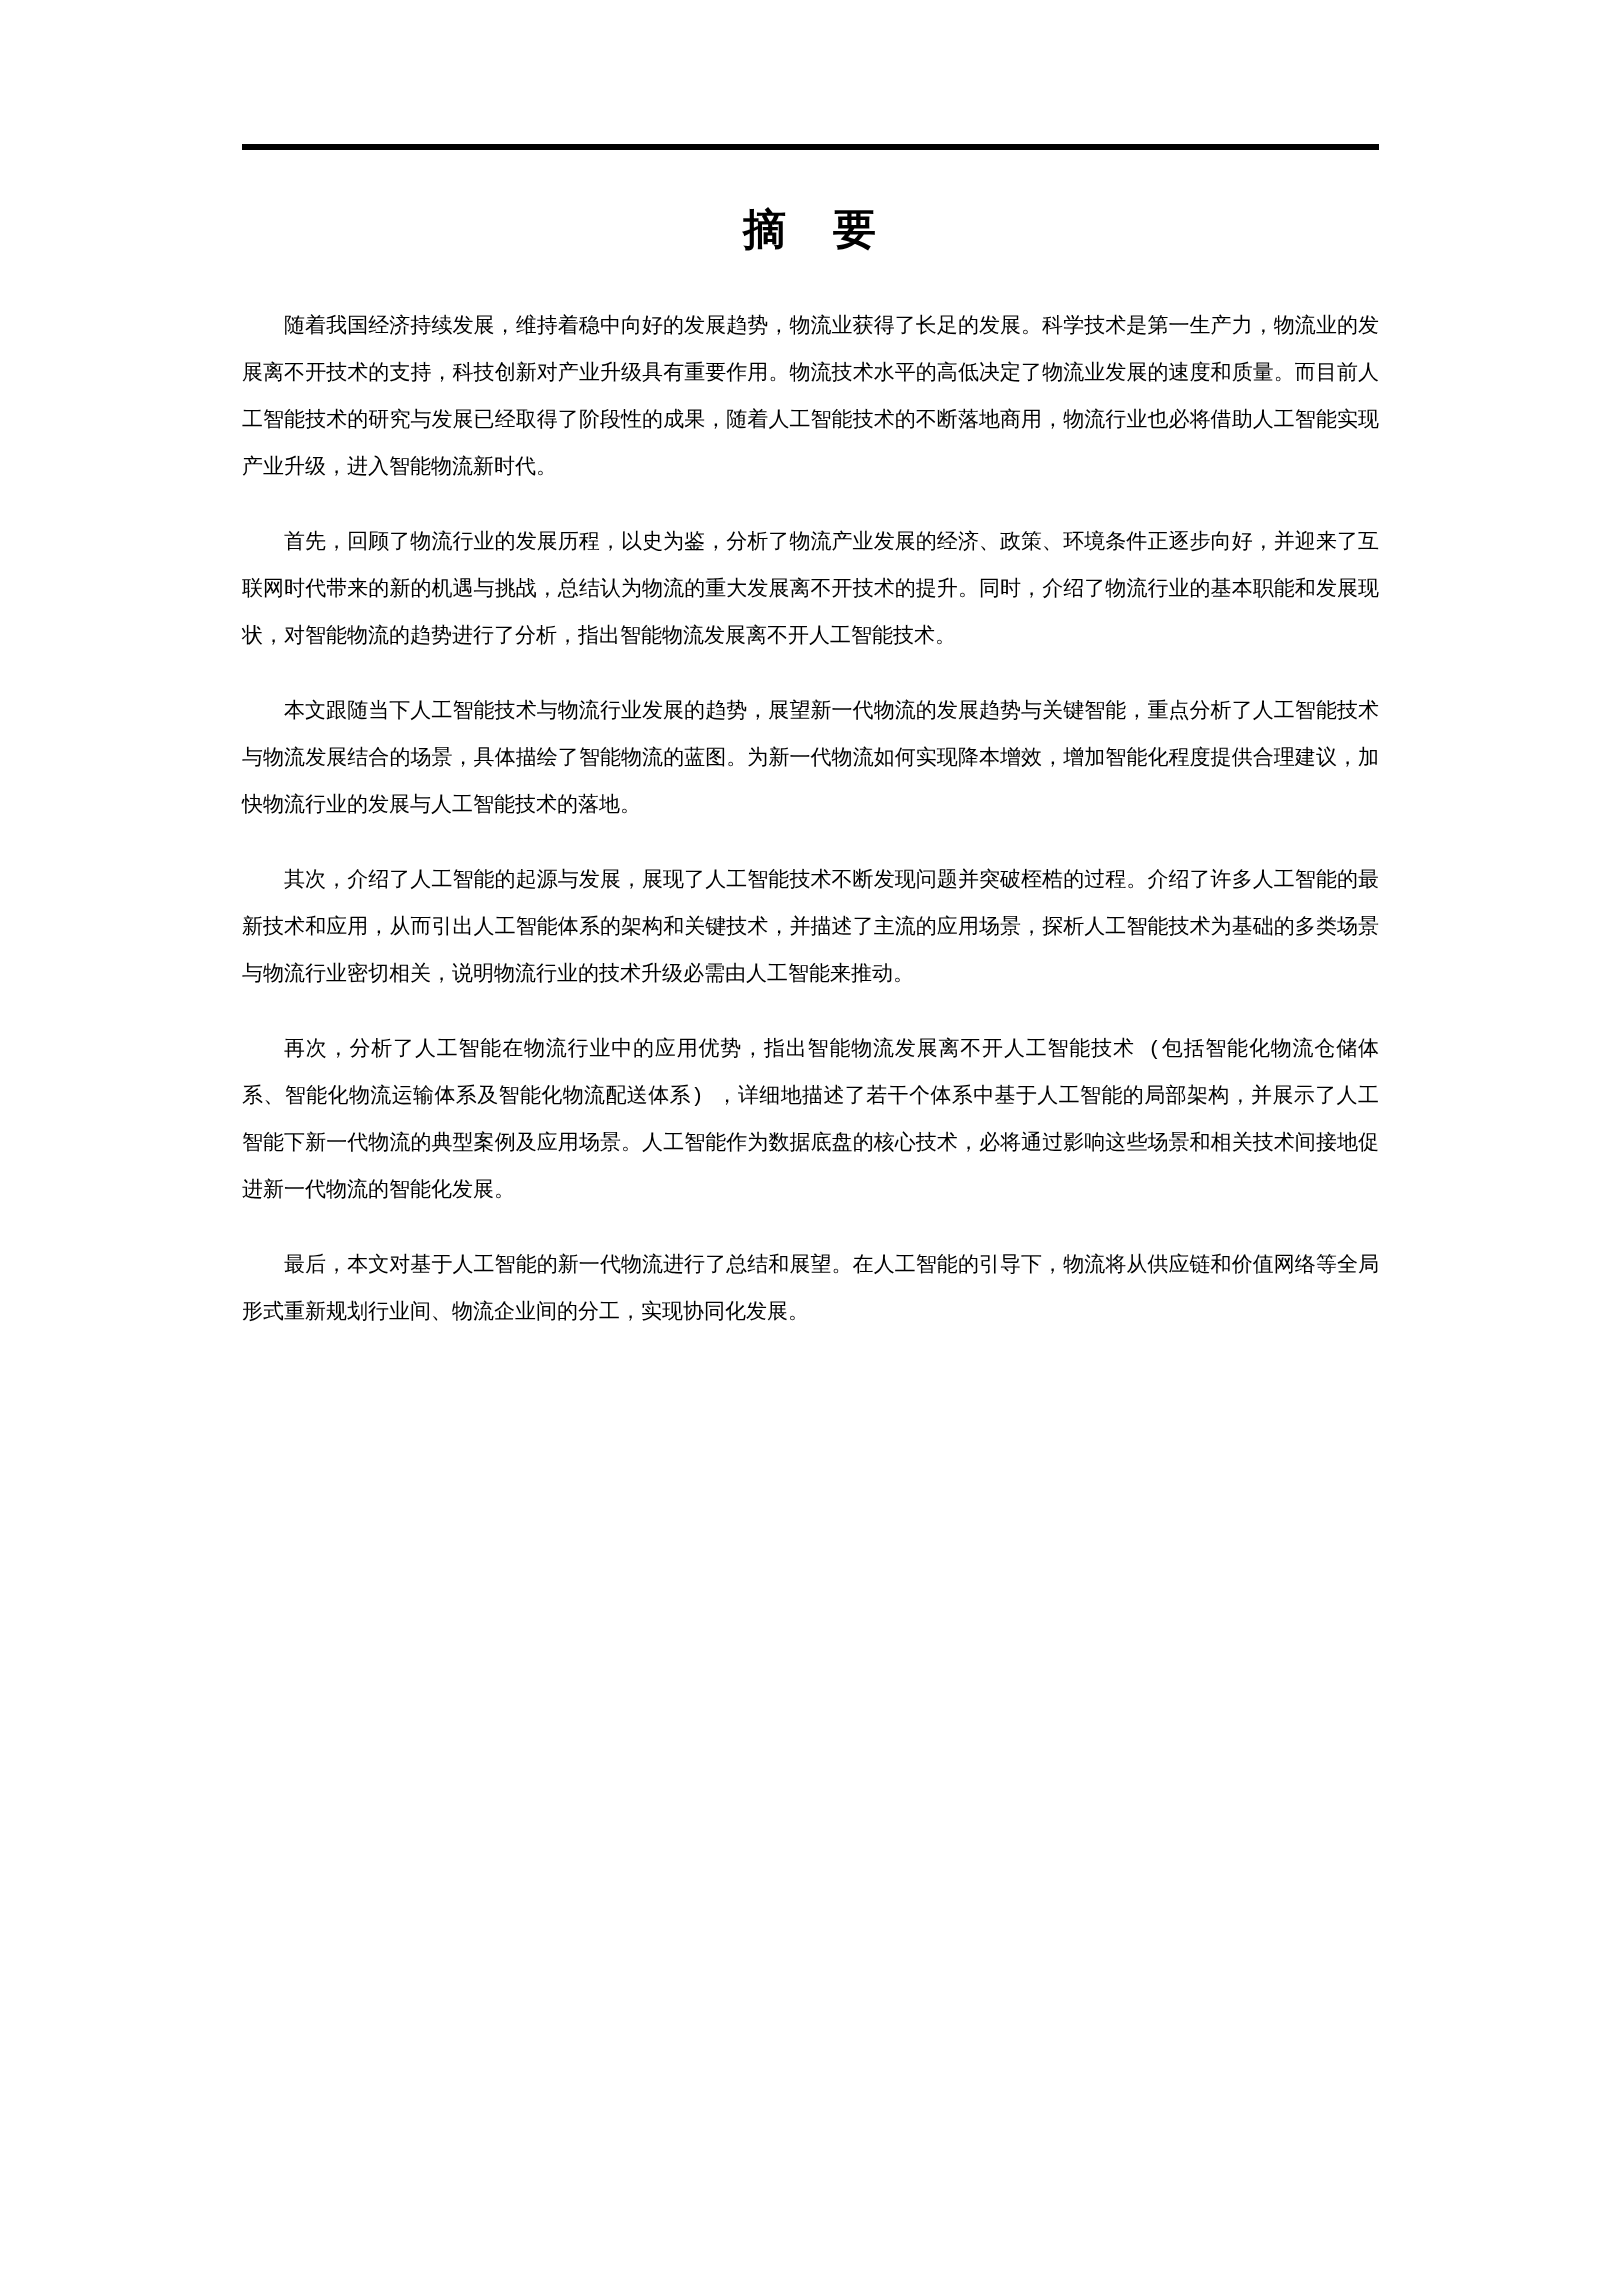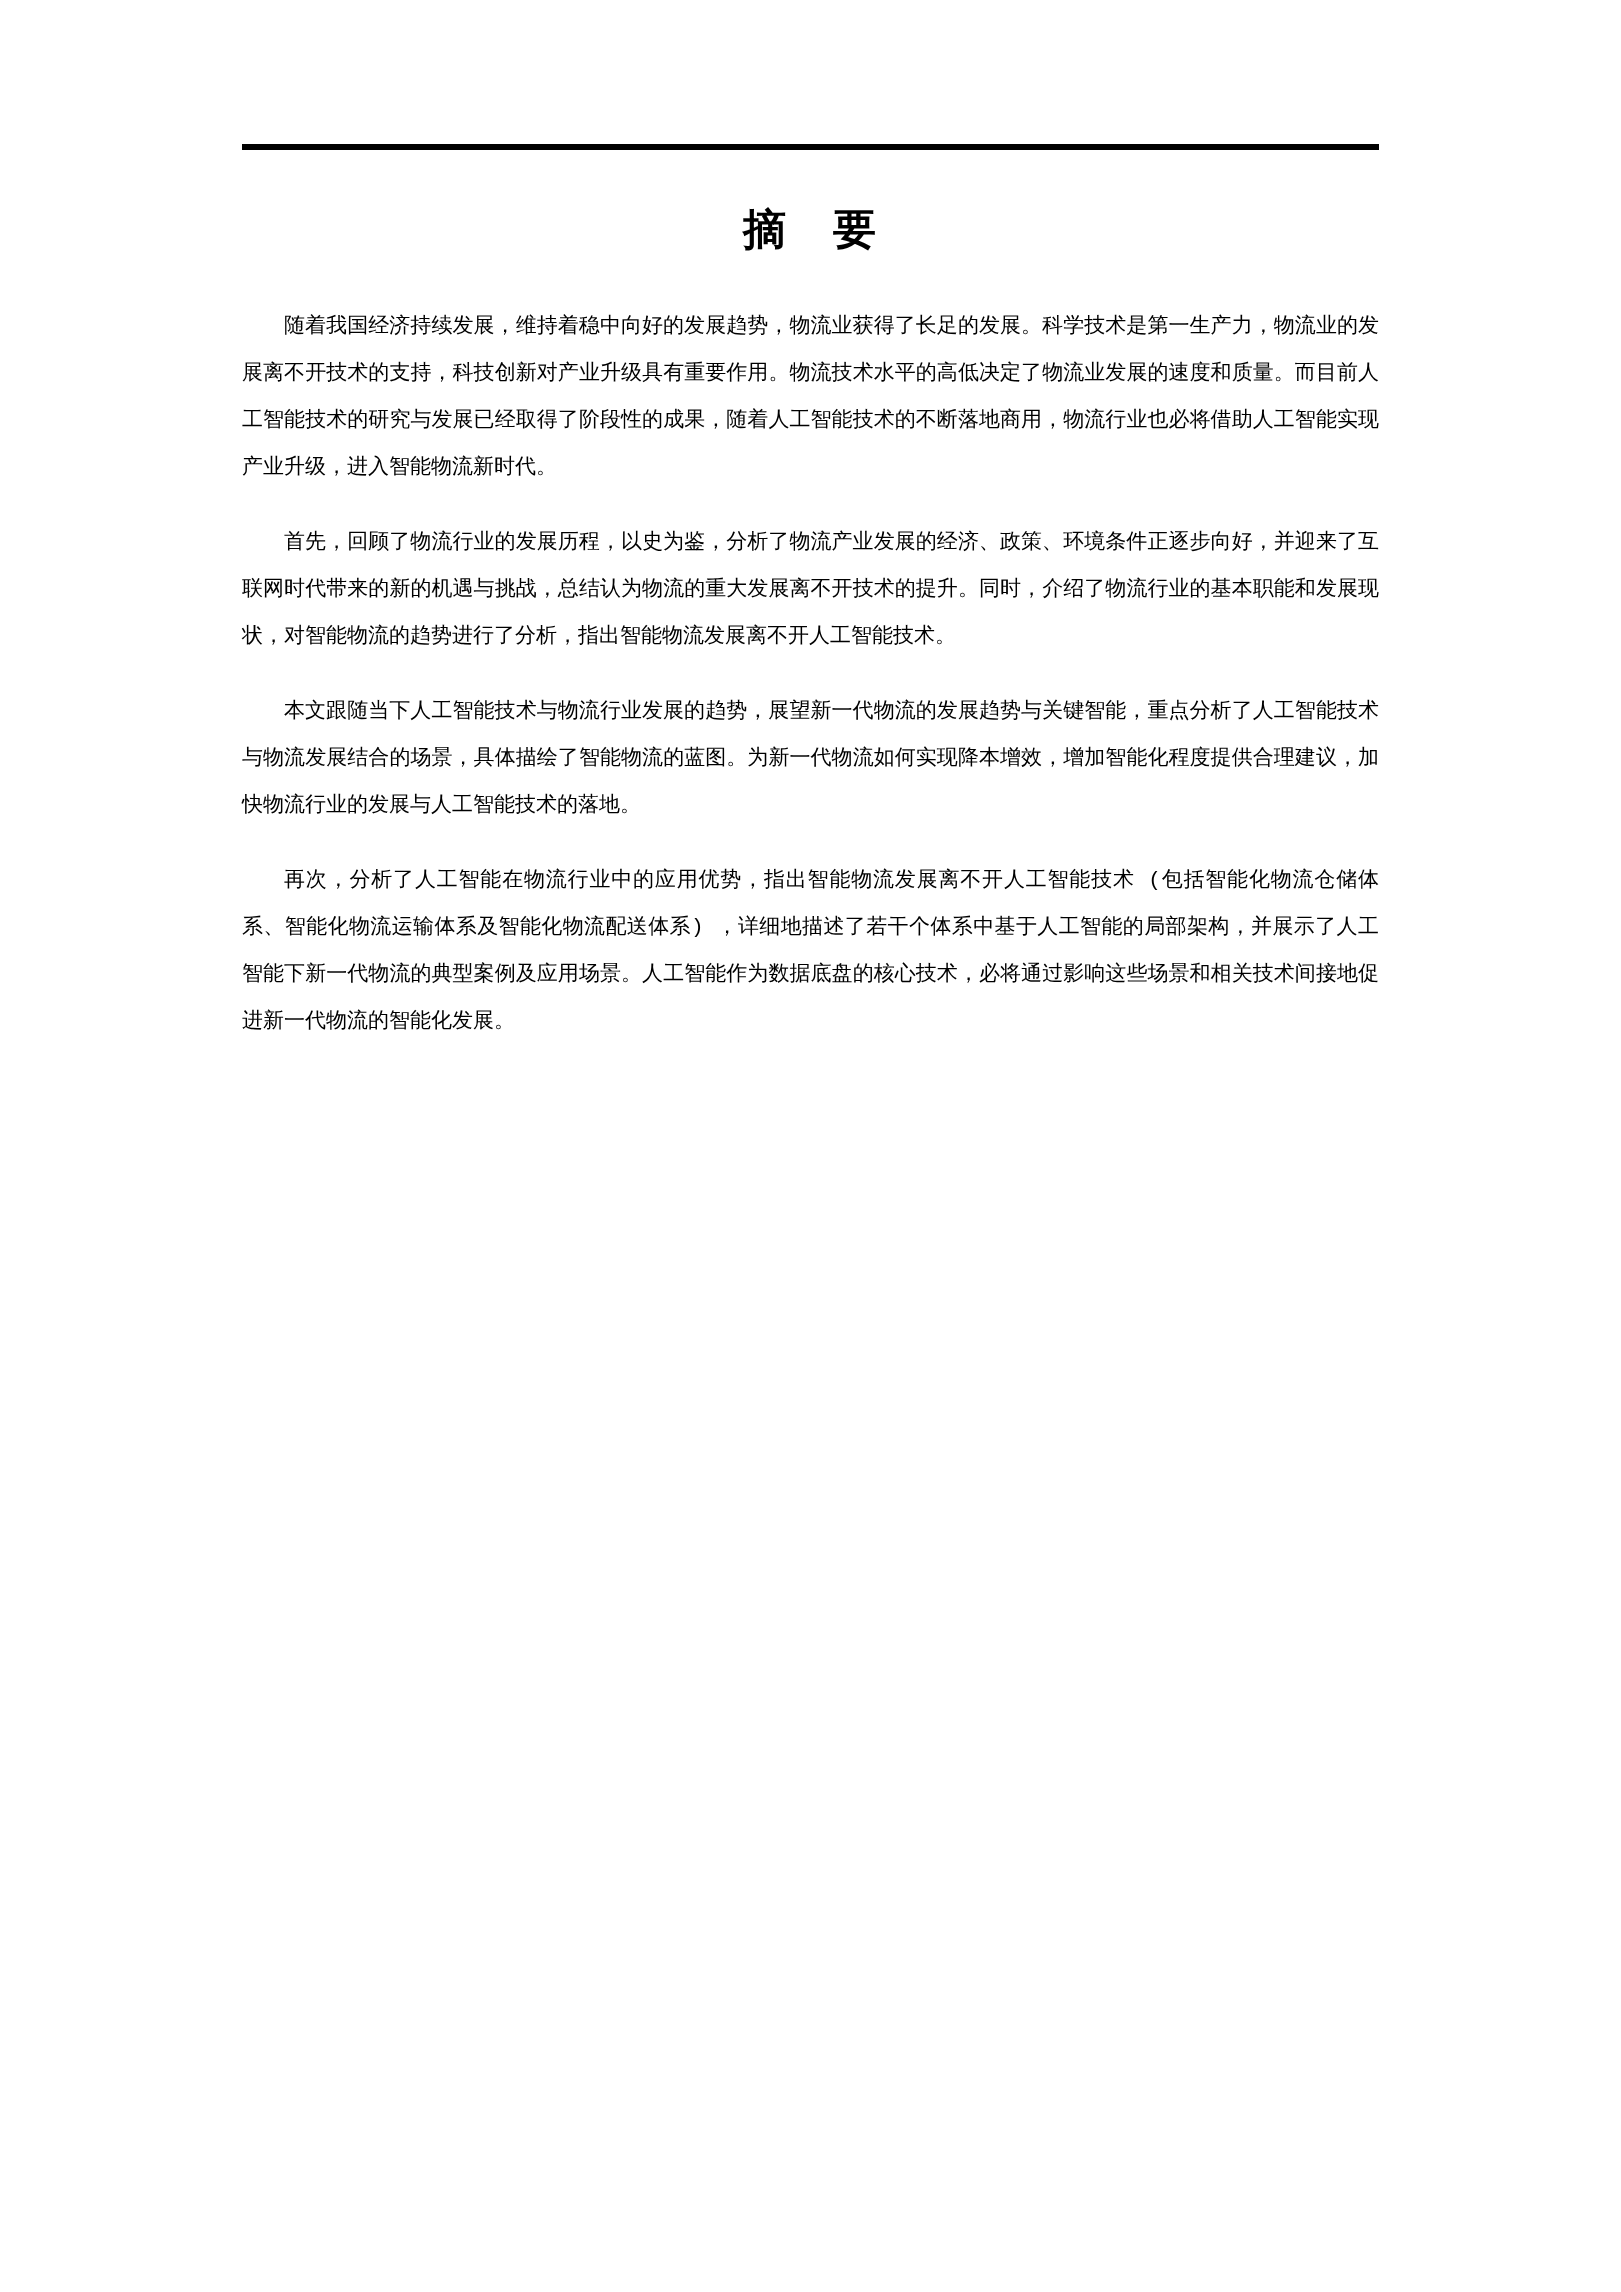--- a/index.html
+++ b/index.html
@@ -50,16 +50,18 @@
 </head>
 <body>
 
 <div class="page">
   <div class="content">
     <div class="rule"></div>
     <h1 class="title">摘　要</h1>
     <p class="para">随着我国经济持续发展，维持着稳中向好的发展趋势，物流业获得了长足的发展。科学技术是第一生产力，物流业的发展离不开技术的支持，科技创新对产业升级具有重要作用。物流技术水平的高低决定了物流业发展的速度和质量。而目前人工智能技术的研究与发展已经取得了阶段性的成果，随着人工智能技术的不断落地商用，物流行业也必将借助人工智能实现产业升级，进入智能物流新时代。</p>
     <p class="para">首先，回顾了物流行业的发展历程，以史为鉴，分析了物流产业发展的经济、政策、环境条件正逐步向好，并迎来了互联网时代带来的新的机遇与挑战，总结认为物流的重大发展离不开技术的提升。同时，介绍了物流行业的基本职能和发展现状，对智能物流的趋势进行了分析，指出智能物流发展离不开人工智能技术。</p>
     <p class="para">本文跟随当下人工智能技术与物流行业发展的趋势，展望新一代物流的发展趋势与关键智能，重点分析了人工智能技术与物流发展结合的场景，具体描绘了智能物流的蓝图。为新一代物流如何实现降本增效，增加智能化程度提供合理建议，加快物流行业的发展与人工智能技术的落地。</p>
+    <p class="para">其次，介绍了人工智能的起源与发展，展现了人工智能技术不断发现问题并突破桎梏的过程。介绍了许多人工智能的最新技术和应用，从而引出人工智能体系的架构和关键技术，并描述了主流的应用场景，探析人工智能技术为基础的多类场景与物流行业密切相关，说明物流行业的技术升级必需由人工智能来推动。</p>
     <p class="para">再次，分析了人工智能在物流行业中的应用优势，指出智能物流发展离不开人工智能技术 (包括智能化物流仓储体系、智能化物流运输体系及智能化物流配送体系) ，详细地描述了若干个体系中基于人工智能的局部架构，并展示了人工智能下新一代物流的典型案例及应用场景。人工智能作为数据底盘的核心技术，必将通过影响这些场景和相关技术间接地促进新一代物流的智能化发展。</p>
+    <p class="para">最后，本文对基于人工智能的新一代物流进行了总结和展望。在人工智能的引导下，物流将从供应链和价值网络等全局形式重新规划行业间、物流企业间的分工，实现协同化发展。</p>
   </div>
 </div>
 
 
 </body></html>

